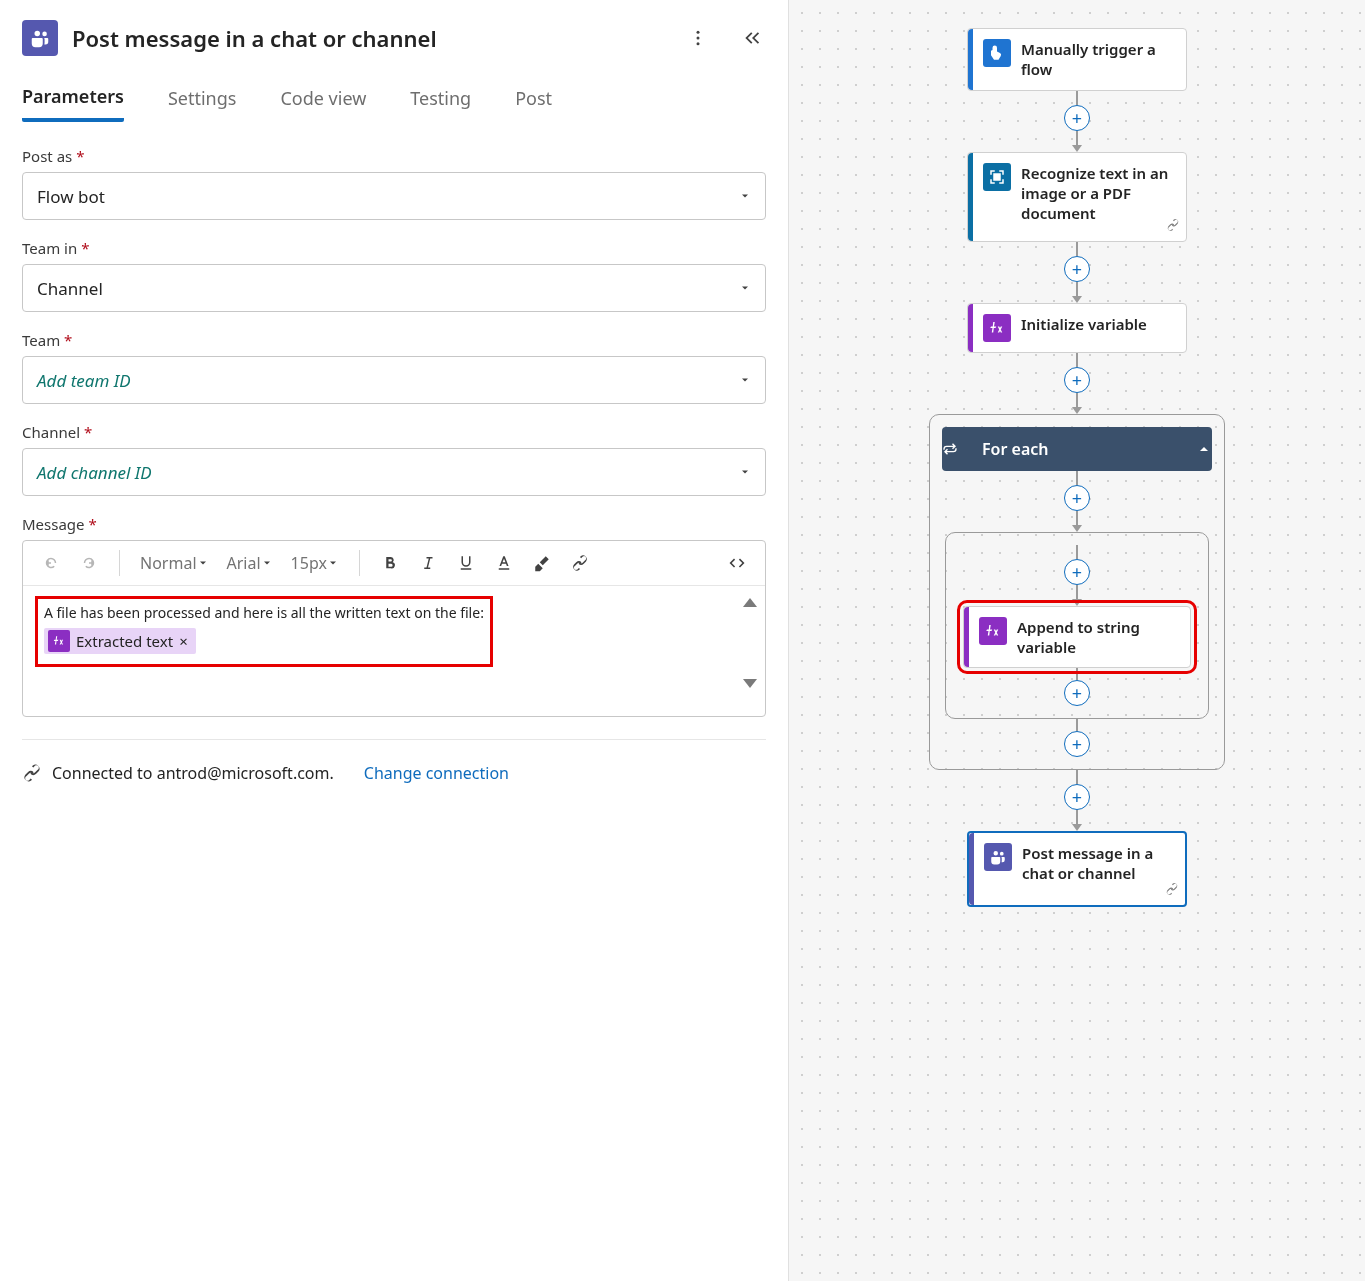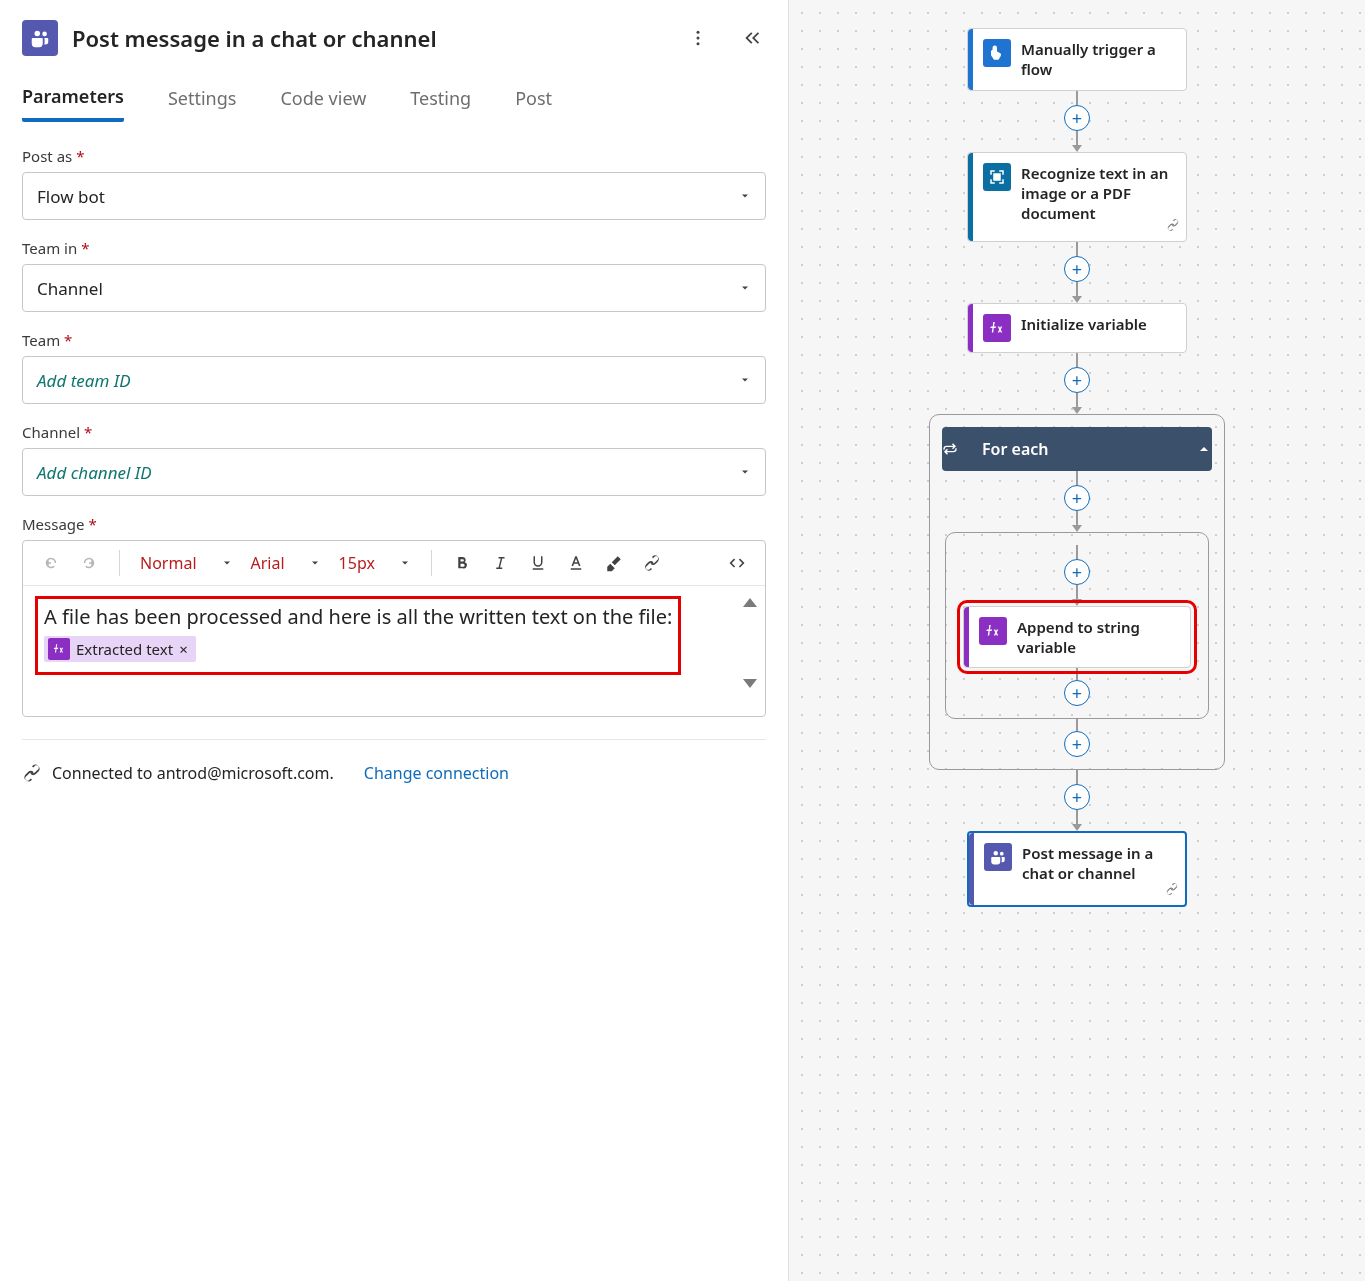--- a/index.html
+++ b/index.html
@@ -21,27 +21,27 @@
   .field-label { font-size:15px; color:#3a3a3a; margin-bottom:6px; }
   .req { color:#b10e1c; }
   .select-box { width:100%; height:48px; border:1px solid #c7c7c7; border-radius:4px; padding:0 14px; display:flex; align-items:center; justify-content:space-between; margin-bottom:18px; cursor:pointer; font-size:17px; }
   .select-placeholder { color:#0f766e; font-style:italic; }
 
   .editor-wrap { border:1px solid #c7c7c7; border-radius:4px; margin-bottom:22px; }
   .editor-toolbar { height:45px; display:flex; align-items:center; padding:0 12px; gap:8px; border-bottom:1px solid #e6e6e6; justify-content:space-between; }
   .tb-left { display:flex; align-items:center; gap:6px; }
   .tb-group { display:flex; align-items:center; gap:6px; }
   .tb-div { width:1px; height:26px; background:#d6d6d6; margin:0 8px; }
-  .tb-sel { display:flex; align-items:center; gap:24px; font-size:16px; color:#b91c1c; cursor:pointer; padding:0 6px; }
+  .tb-sel { display:flex; align-items:center; gap:0; font-size:16px; color:#737373; cursor:pointer; padding:0 6px; }
   .tb-btn { width:32px; height:32px; display:flex; align-items:center; justify-content:center; cursor:pointer; border-radius:4px; }
   .tb-btn svg { width:18px; height:18px; fill:#424242; }
   .tb-btn.disabled svg { fill:#b6b6b6; }
   .editor-body { min-height:130px; padding:10px 12px; position:relative; }
   .editor-redbox { border:3px solid #e60000; padding:4px 6px 10px; display:inline-block; max-width:96%; }
-  .editor-text { font-size:20px; color:#242424; margin-bottom:6px; }
+  .editor-text { font-size:14px; color:#242424; margin-bottom:6px; }
   .token { display:inline-flex; align-items:center; background:#e8d4f7; padding:2px 8px 2px 4px; font-size:15px; gap:6px; border-radius:2px;}
   .token-icon { width:22px; height:22px; background:#8b2ec2; display:flex; align-items:center; justify-content:center; border-radius:2px;}
   .token-icon svg { width:14px; height:14px; fill:#fff; }
   .scroll-triangles { position:absolute; right:8px; top:12px; display:flex; flex-direction:column; gap:72px; }
   .tri { width:0; height:0; border-left:7px solid transparent; border-right:7px solid transparent; }
   .tri.up { border-bottom:9px solid #7a7a7a; }
   .tri.down { border-top:9px solid #7a7a7a; }
 
   .hr-sep { border:none; border-top:1px solid #e6e6e6; margin-bottom:22px; }
   .conn-row { display:flex; align-items:center; gap:10px; font-size:16px; }

